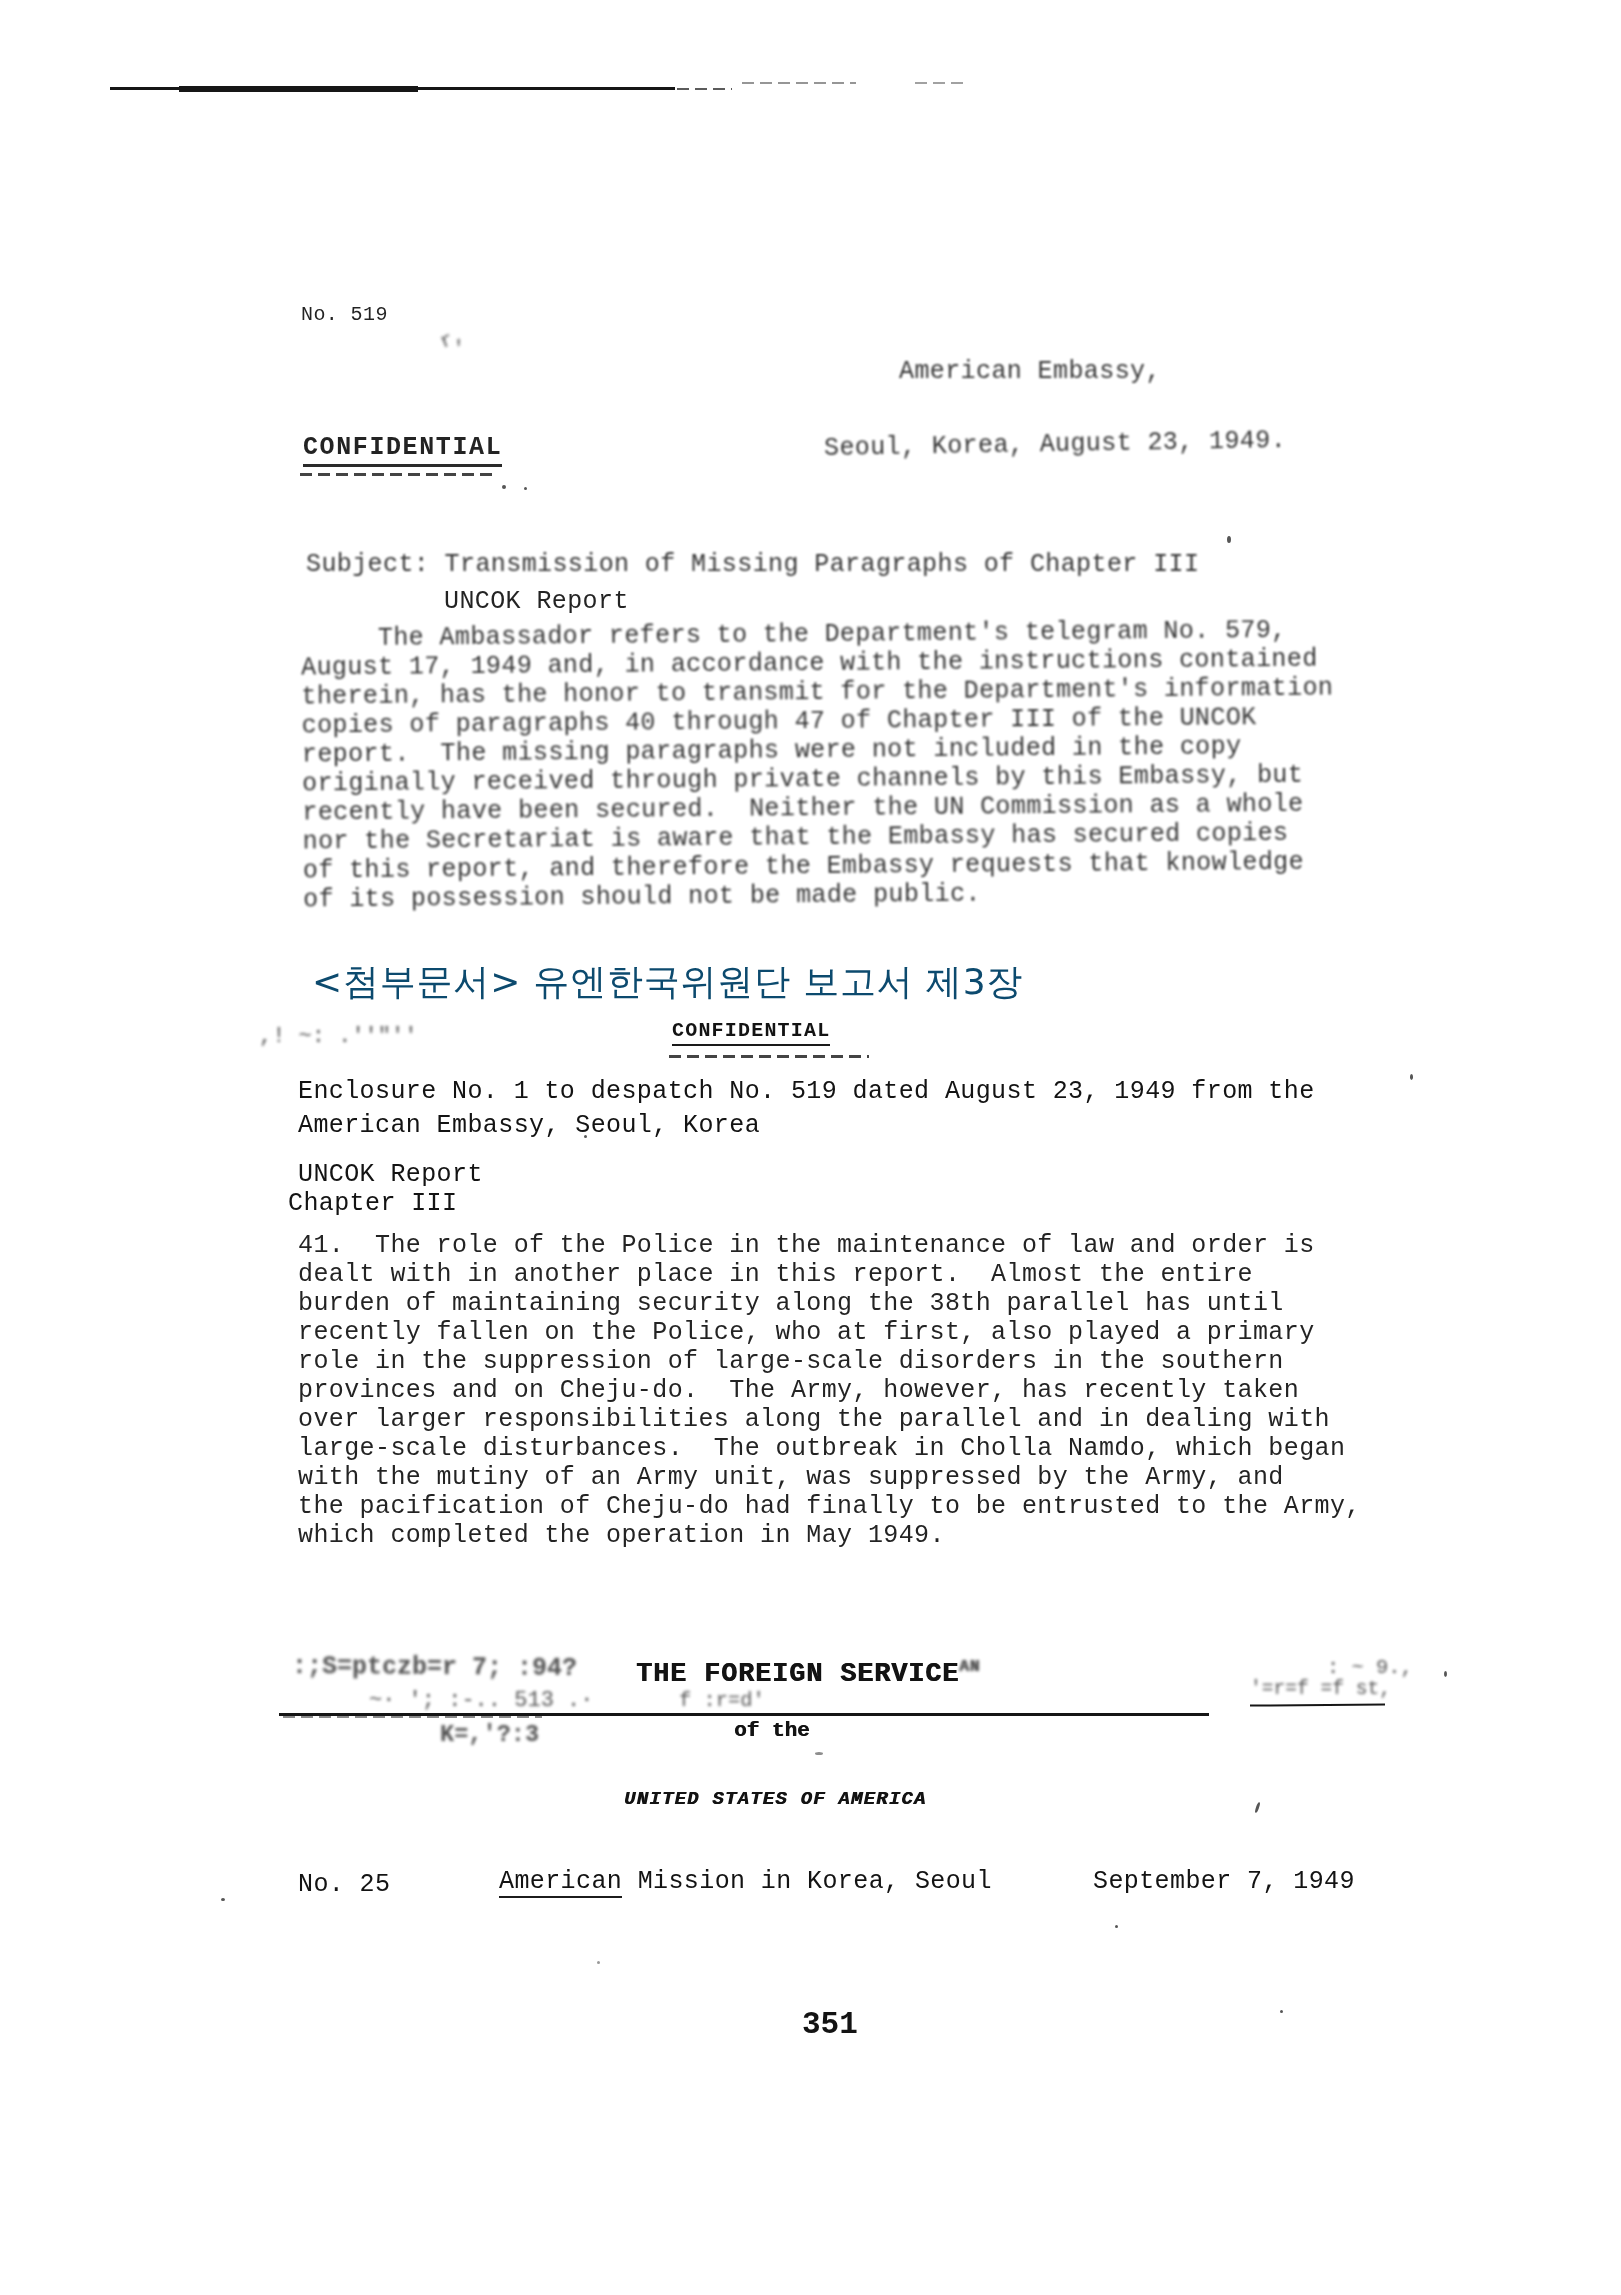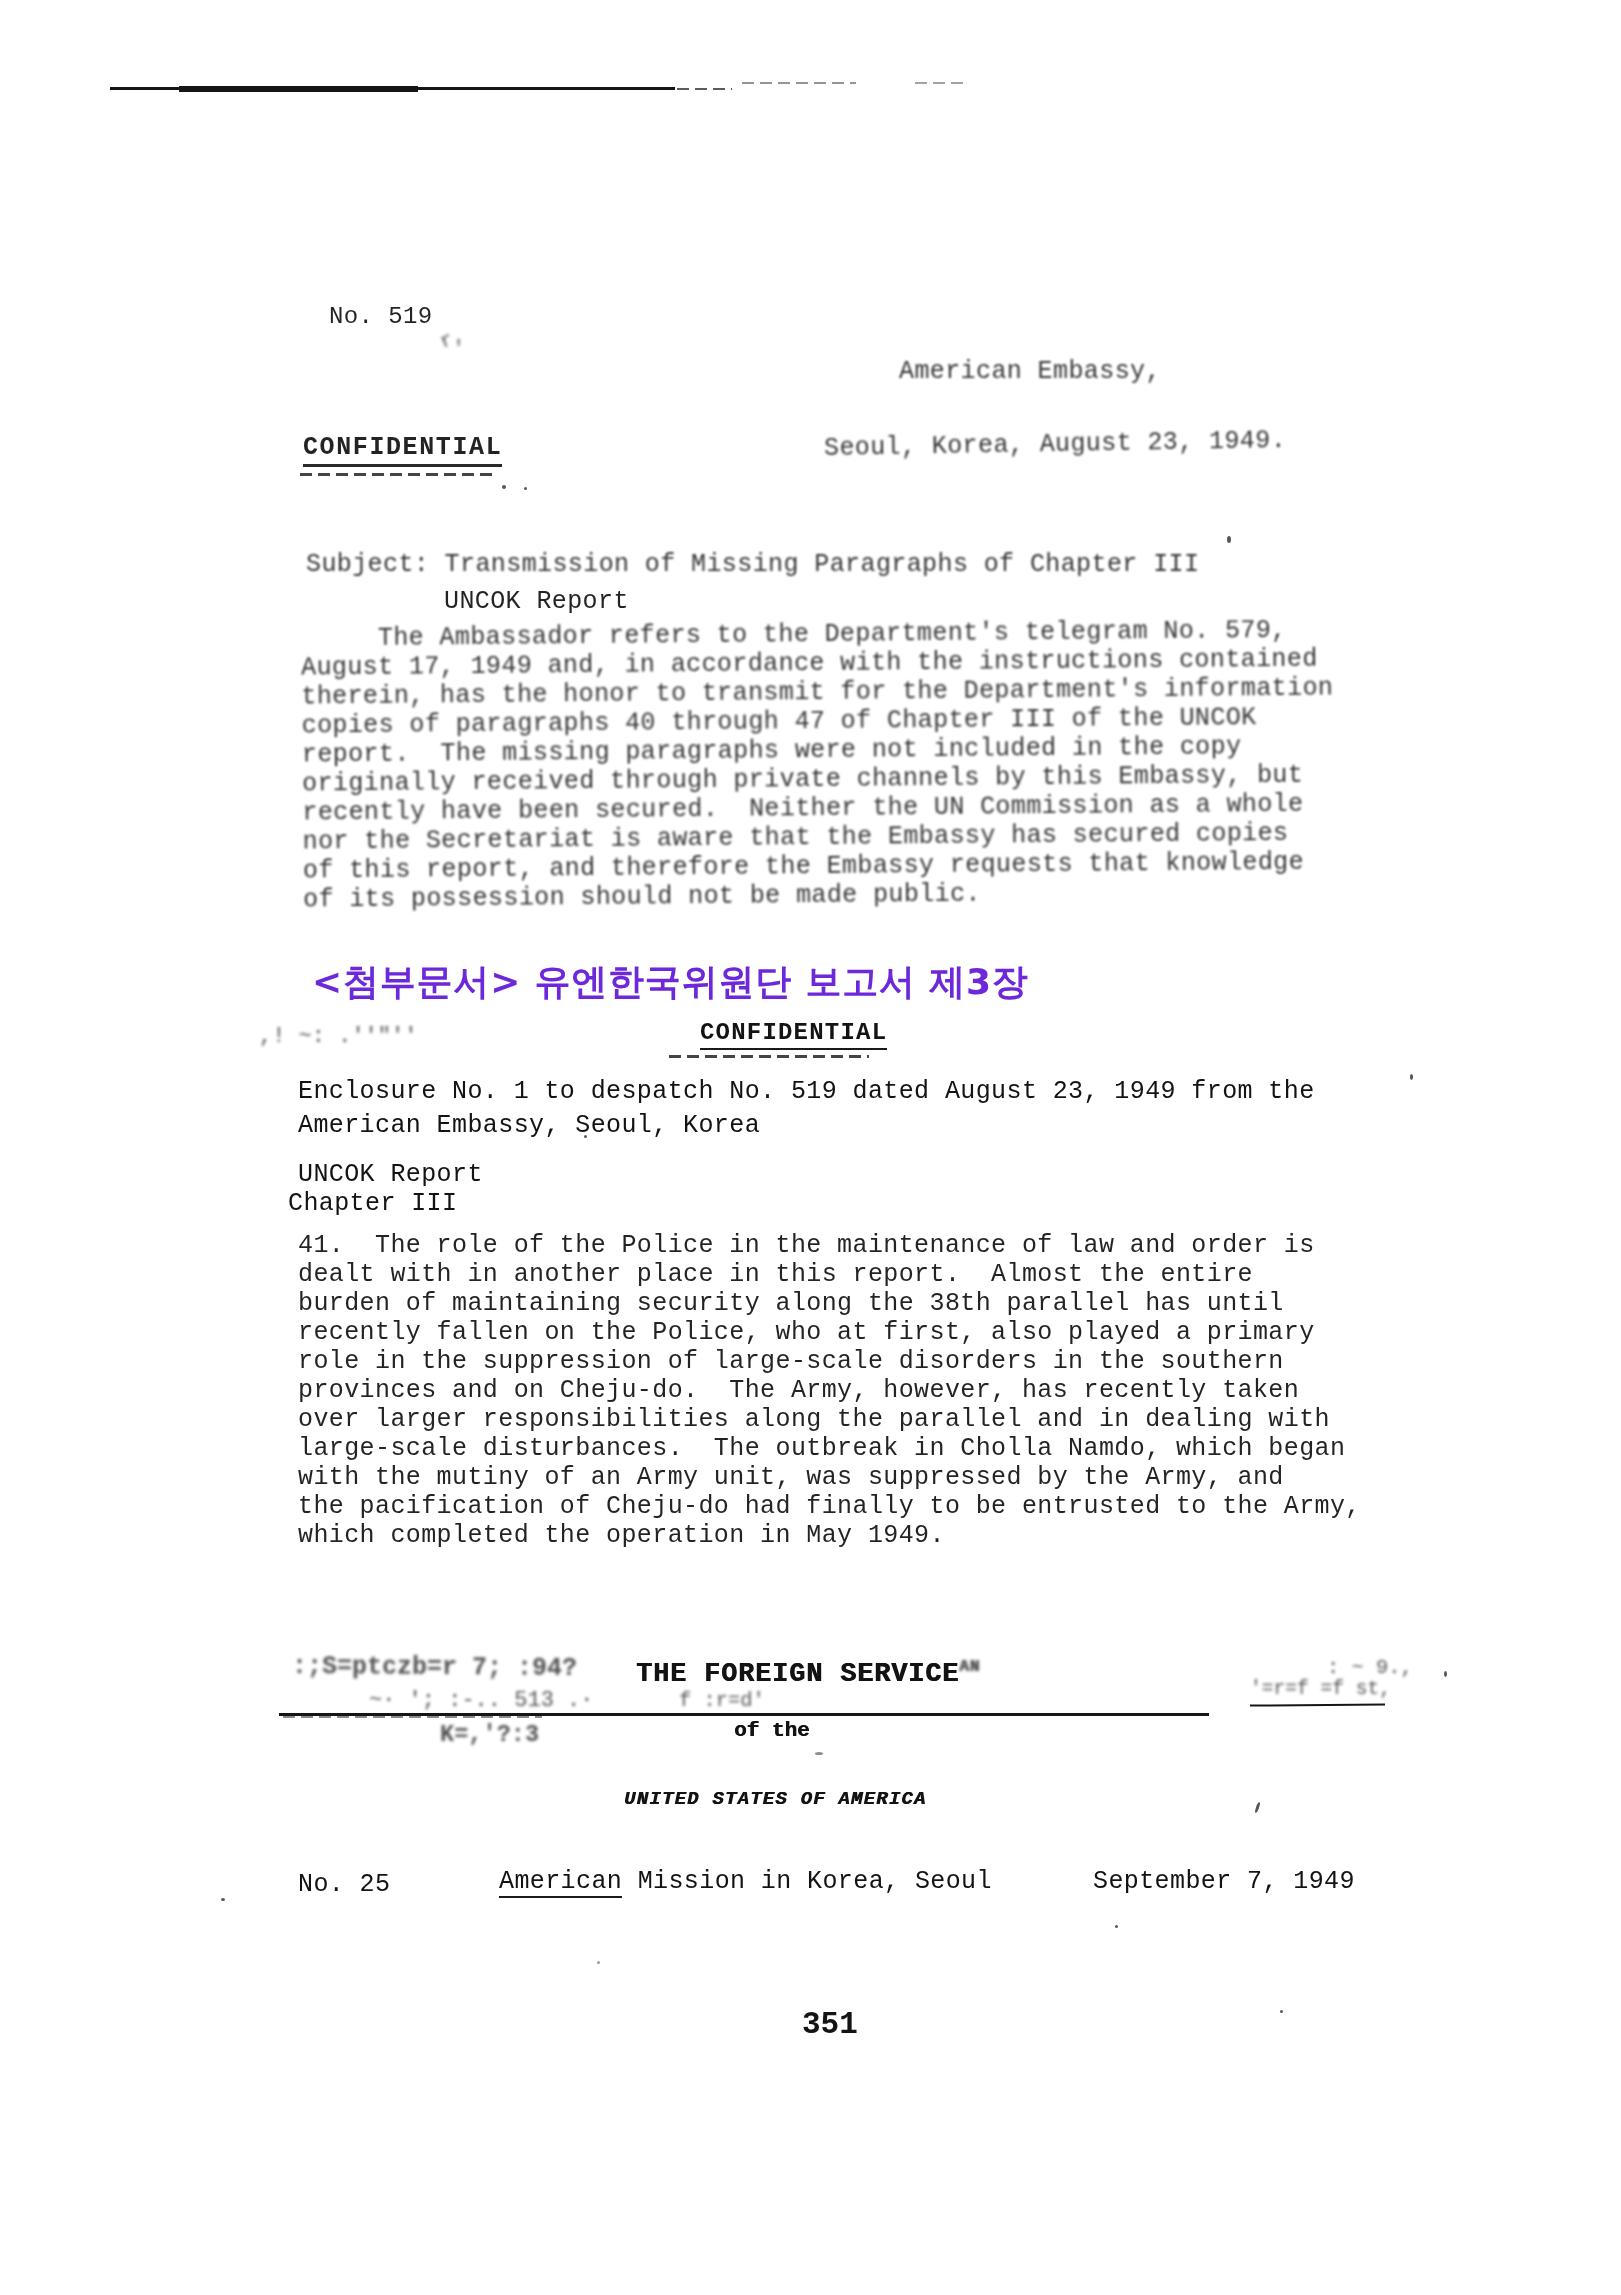--- a/index.html
+++ b/index.html
@@ -6,24 +6,24 @@
   .page{
     position:relative;
     width:1622px;height:2295px;
     background:#ffffff;
     overflow:hidden;
     font-family:"Liberation Mono","DejaVu Sans Mono",monospace;
     color:#121212;
   }
   .abs{position:absolute;}
   .tw{font-family:"Liberation Mono","DejaVu Sans Mono",monospace;color:#131313;}
-  .kor{font-family:"DejaVu Sans","Liberation Sans",sans-serif;font-weight:700;color:#6d28d9;}
+  .kor{font-family:"DejaVu Sans","Liberation Sans",sans-serif;font-weight:400;color:#0c4a6e;}
   .pre{white-space:pre;}
   .fs32{font-size:25px;letter-spacing:0.4px;}
-  .fs31{font-size:24px;letter-spacing:0.4px;margin-left:28px;}
+  .fs31{font-size:20px;letter-spacing:0.4px;}
   .bold{font-weight:700;}
   .blur-l{filter:blur(0.4px);}
   .blur-m{filter:blur(0.7px);opacity:.93;}
   .blur-h{filter:blur(1.1px);opacity:.86;}
   .smudge{filter:blur(1.6px);opacity:.78;color:#222;}
   .rot-n1{transform:rotate(-1deg);}
   .rot-n05{transform:rotate(-.5deg);}
   .rot-p05{transform:rotate(.4deg);}
   .rule{background:#161616;}
   .dashes{background:repeating-linear-gradient(90deg,#151515 0 11.8px,transparent 11.8px 18px);}

